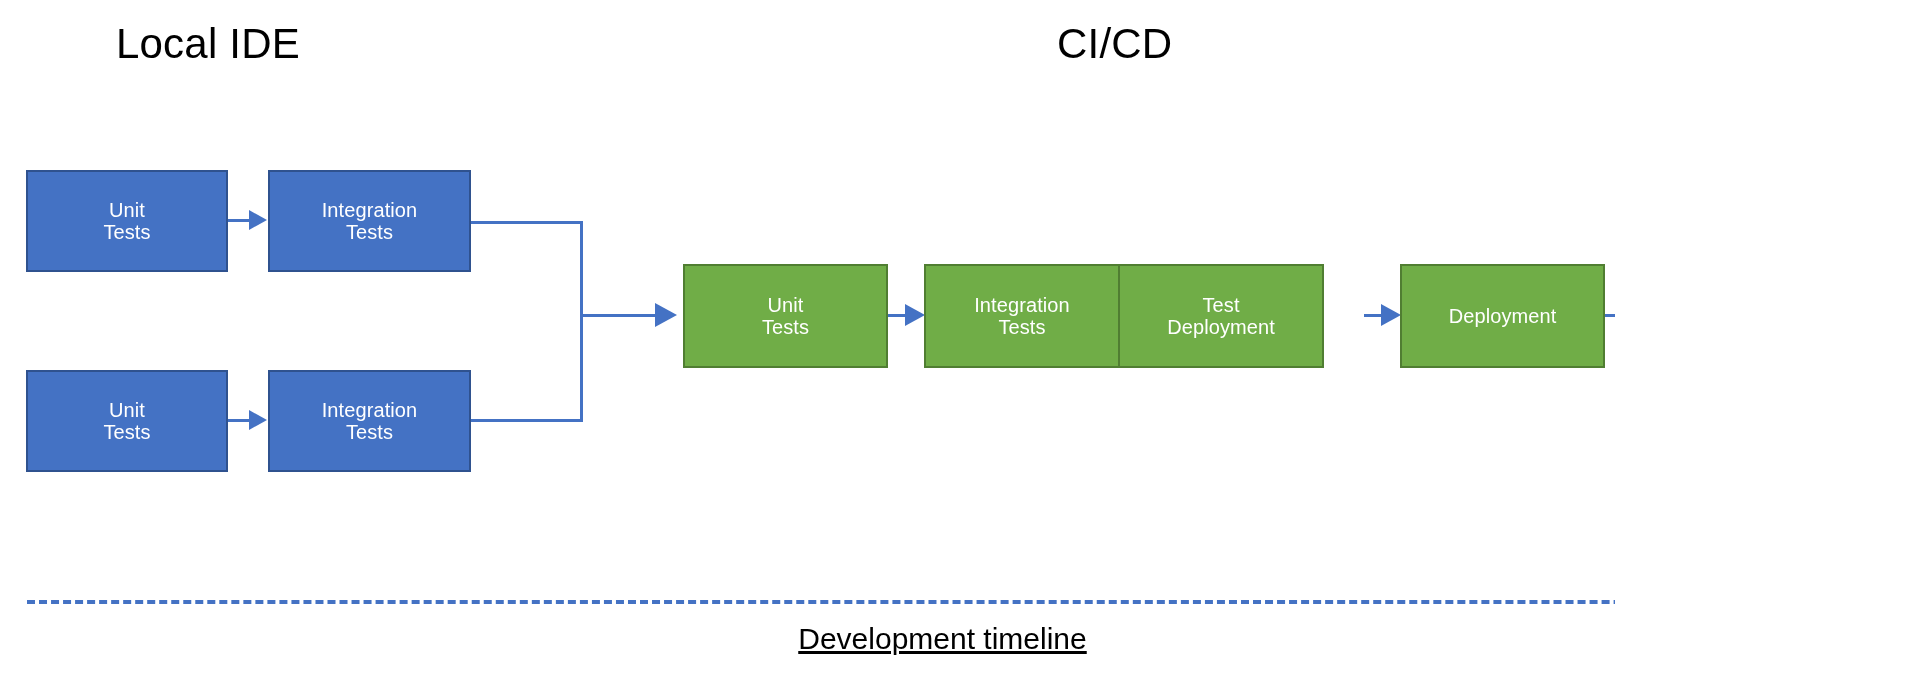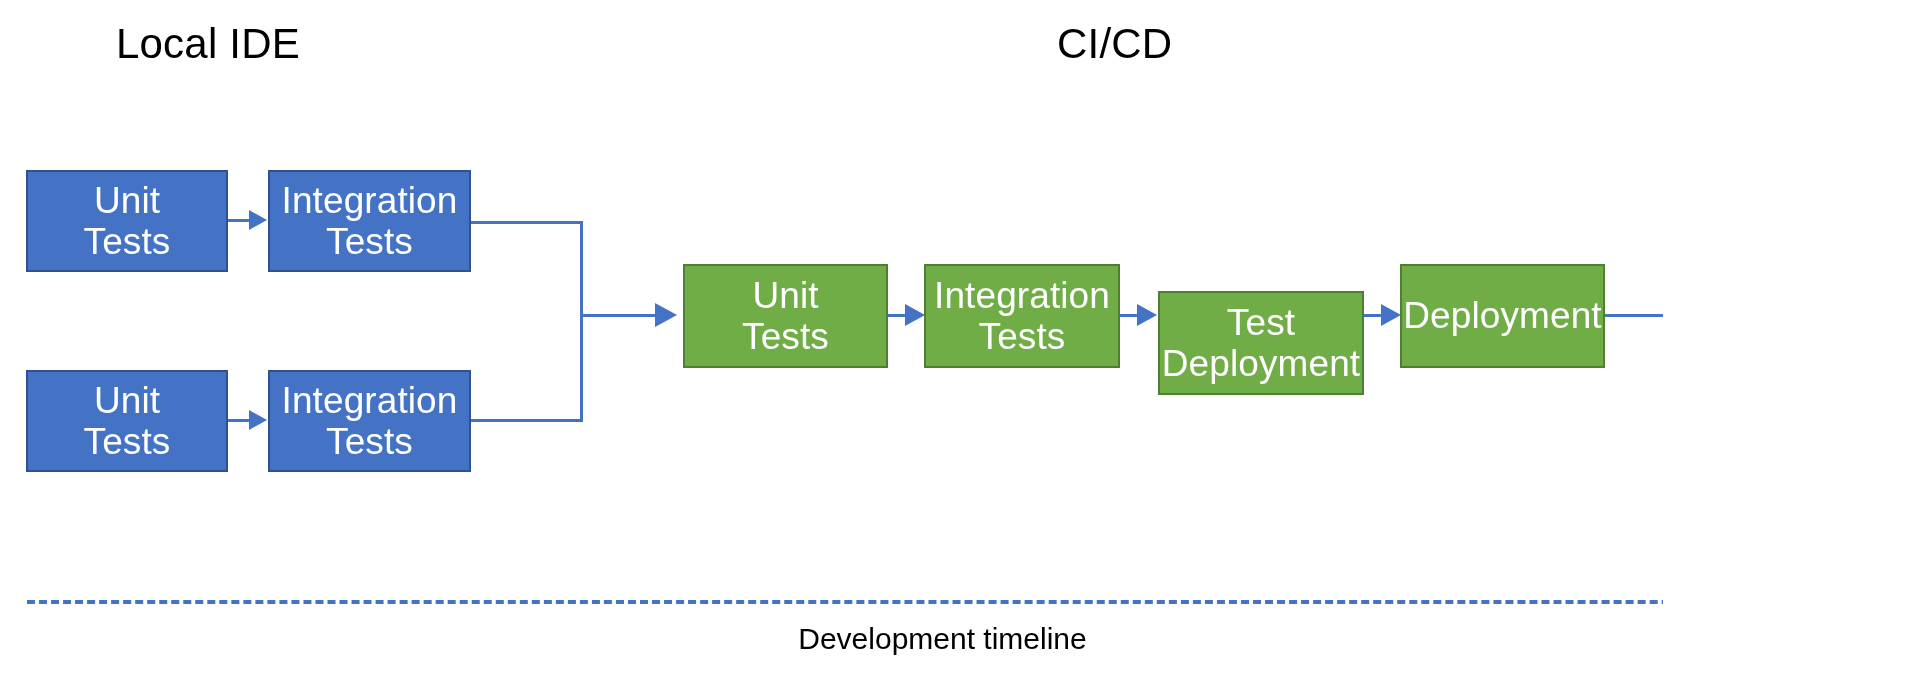--- a/index.html
+++ b/index.html
@@ -9,40 +9,39 @@
   }
   body {
     font-family: "Liberation Sans", sans-serif;
   }
   #canvas {
     position: relative;
     width: 1615px;
     height: 673px;
     background: #ffffff;
     overflow: hidden;
-    padding-left: 48px;
   }
   .section-title {
     position: absolute;
     color: #000000;
     font-size: 42px;
     line-height: 1.05;
     white-space: nowrap;
     font-weight: 400;
     letter-spacing: 0.2px;
   }
   .proc-box {
     position: absolute;
     box-sizing: border-box;
     display: flex;
     align-items: center;
     justify-content: center;
     text-align: center;
     color: #ffffff;
-    font-size: 37px;
+    font-size: 20px;
     line-height: 1.12;
     letter-spacing: 0.1px;
   }
   .proc-box .bx-label {
     display: block;
     padding: 0 6px;
     white-space: pre-line;
   }
   .blue-box {
     background: #4472C4;
@@ -73,20 +72,21 @@
     position: absolute;
     border-top: 4px dashed #4472C4;
     height: 0;
   }
   .timeline-label {
     position: absolute;
     color: #000000;
     font-size: 30px;
     white-space: nowrap;
     text-align: center;
+    text-decoration: underline;
   }
 </style>
 </head>
 <body>
 
 <div id="canvas">
 
   <div class="section-title" style="left:116px; top:22px;">Local IDE</div>
 
   <div class="section-title" style="left:1057px; top:22px;text-align:center;">CI/CD</div>
@@ -132,21 +132,21 @@
   <div class="arrowhead" style="left:905px; top:304px; border-width:11px 0 11px 20px;"></div>
 
   <div class="proc-box green-box" style="left:924px; top:264px; width:196px; height:104px;">
     <span class="bx-label">Integration
 Tests</span>
   </div>
 
   <div class="conn conn-h" style="left:1120px; top:314px; width:22px;"></div>
   <div class="arrowhead" style="left:1137px; top:304px; border-width:11px 0 11px 20px;"></div>
 
-  <div class="proc-box green-box" style="left:1158px; top:264px; width:206px; height:104px;margin-top:27px;">
+  <div class="proc-box green-box" style="left:1118px; top:264px; width:206px; height:104px;">
     <span class="bx-label">Test
 Deployment</span>
   </div>
 
   <div class="conn conn-h" style="left:1364px; top:314px; width:22px;"></div>
   <div class="arrowhead" style="left:1381px; top:304px; border-width:11px 0 11px 20px;"></div>
 
   <div class="proc-box green-box" style="left:1400px; top:264px; width:205px; height:104px;">
     <span class="bx-label">Deployment</span>
   </div>

